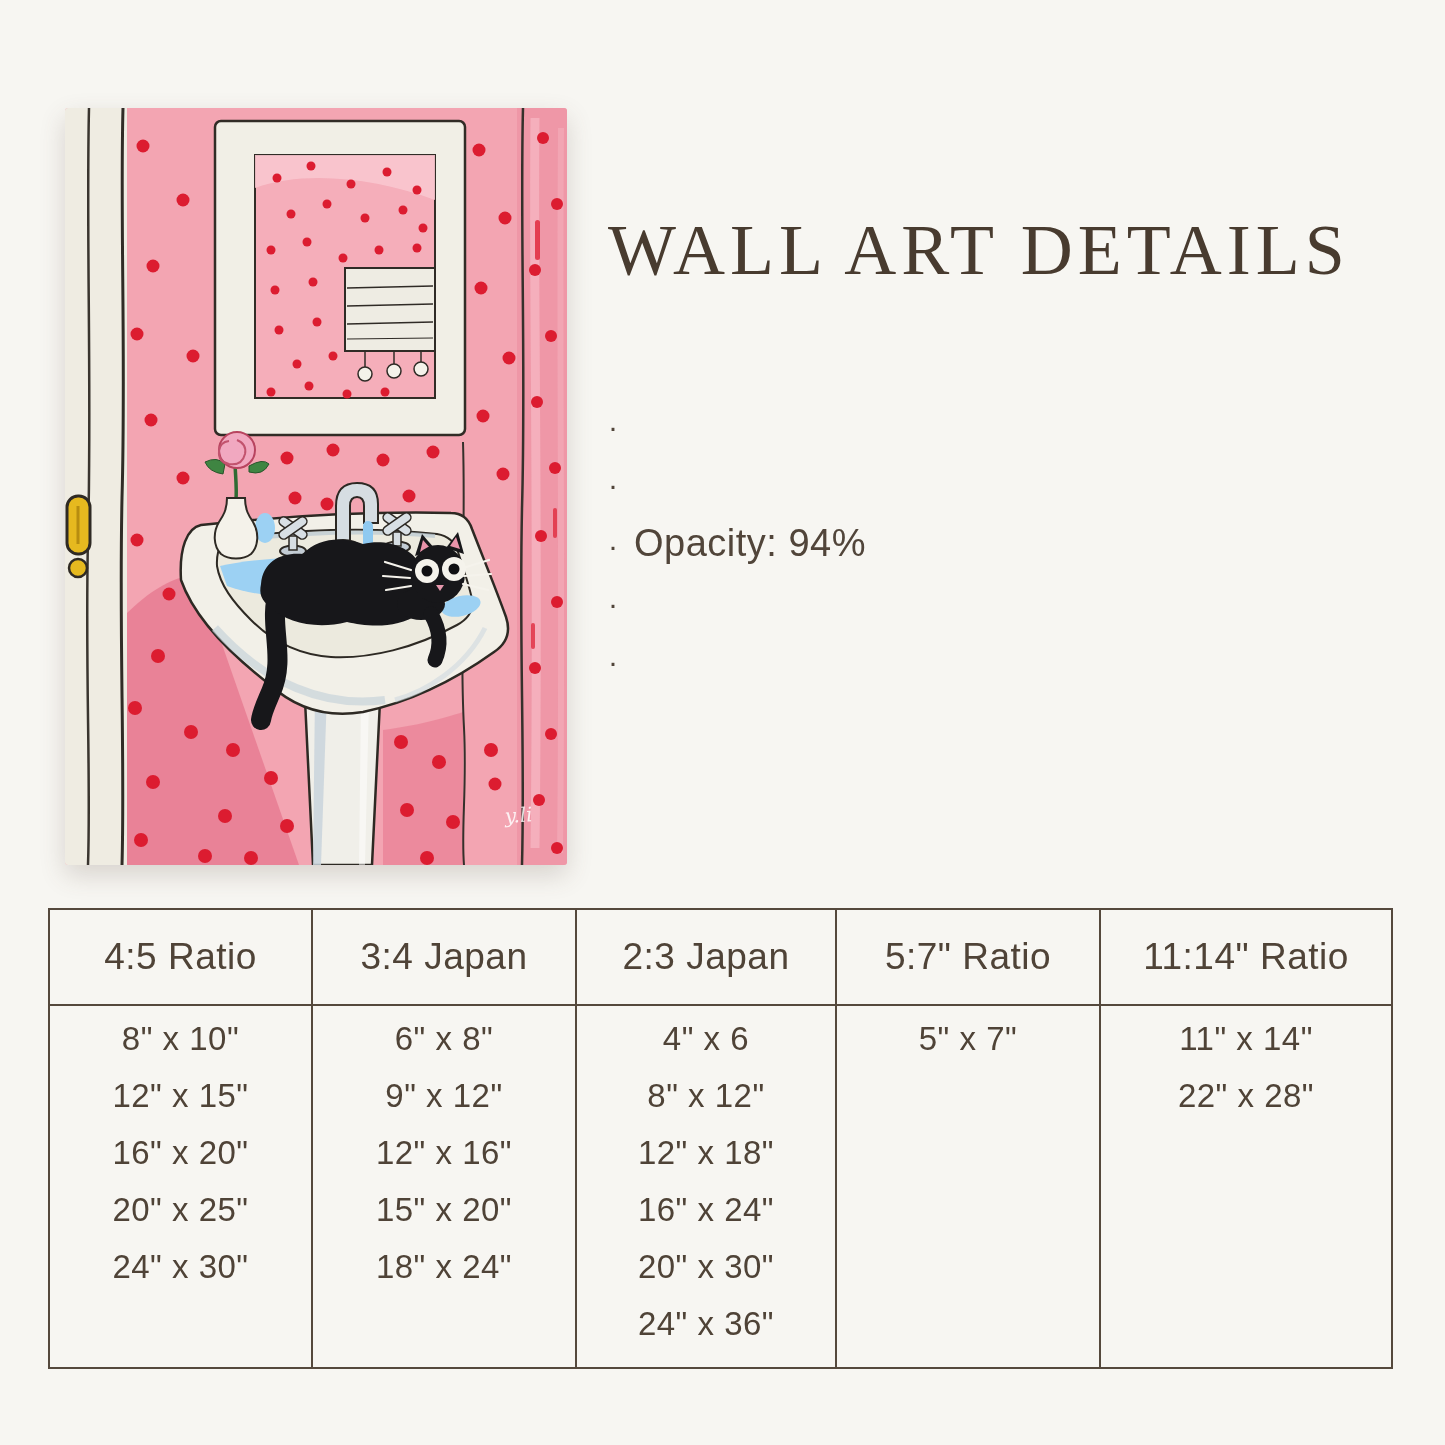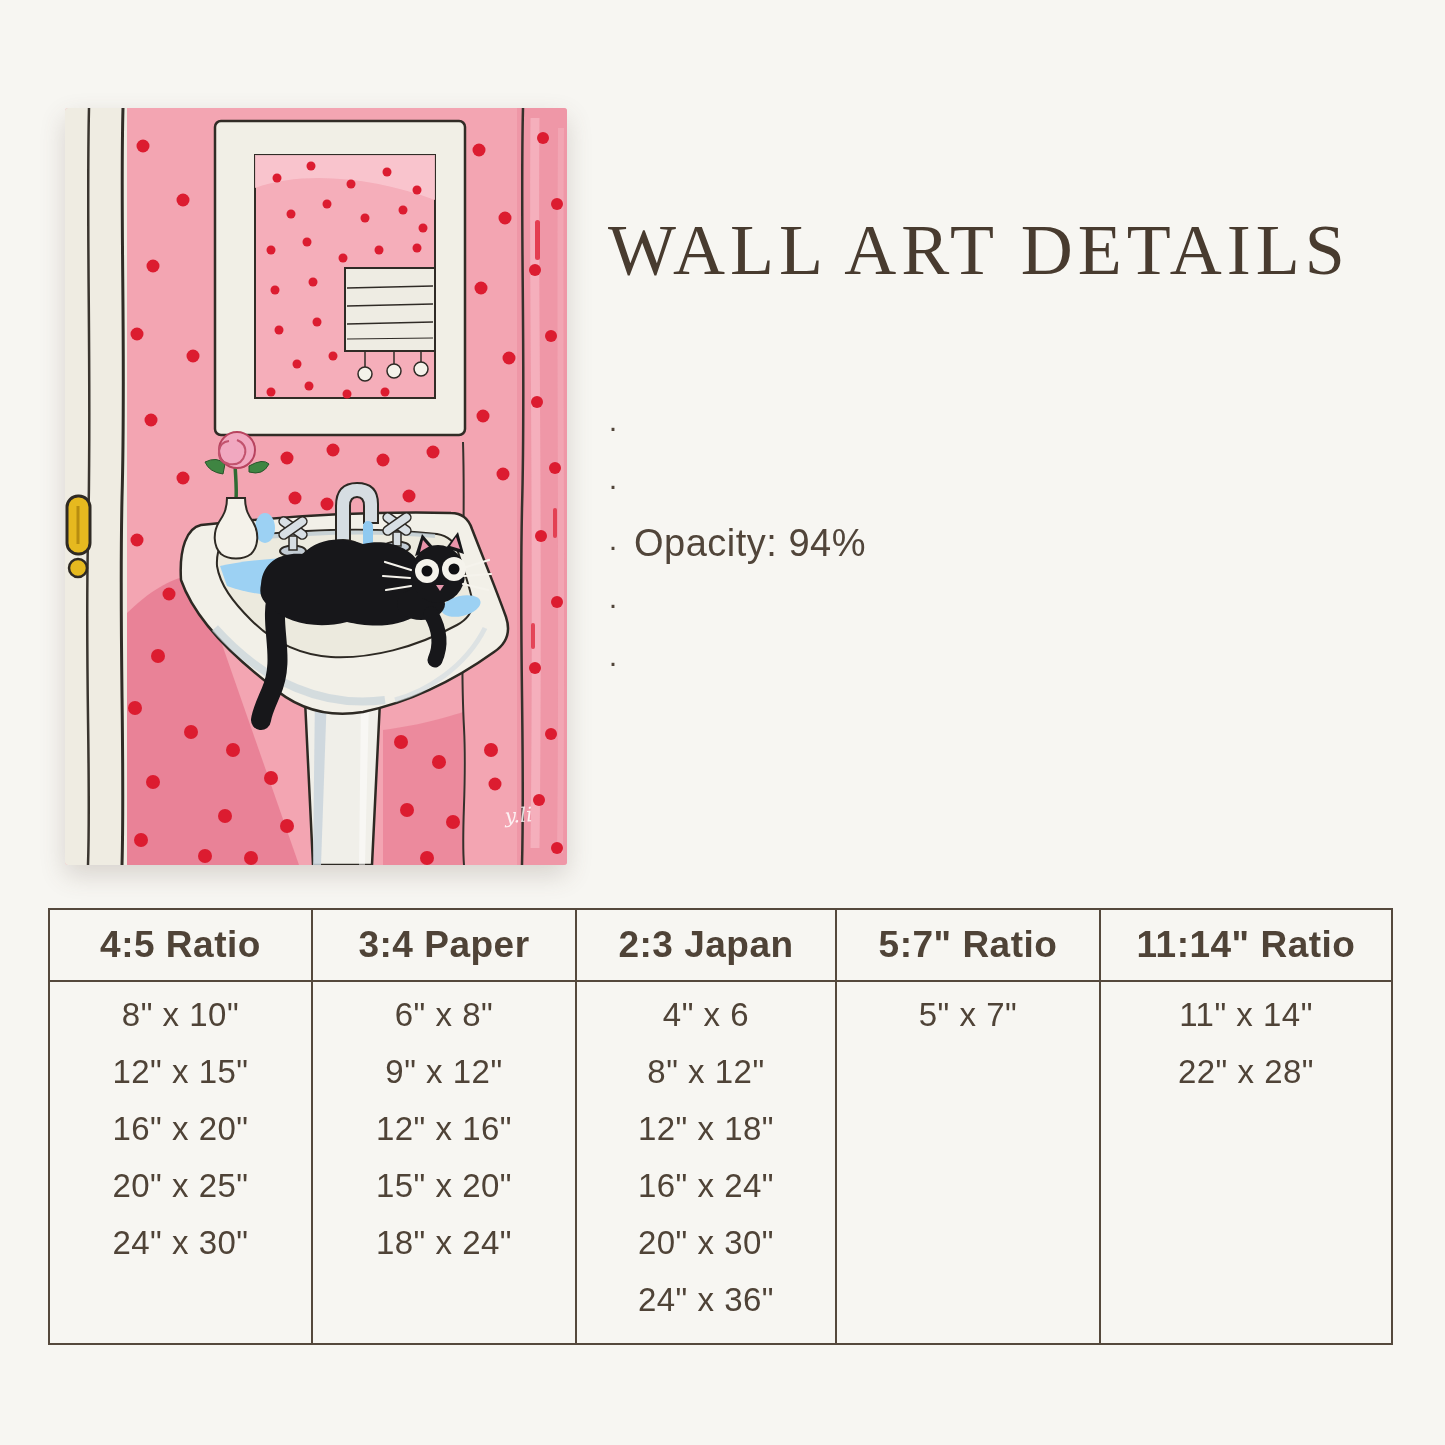--- a/index.html
+++ b/index.html
@@ -16,21 +16,21 @@
   .details h1{margin:0;font-family:"Liberation Serif","DejaVu Serif",serif;font-weight:normal;
               font-size:72px;line-height:76px;letter-spacing:5px;color:#483b2f;white-space:nowrap;}
   .details ul{list-style:none;margin:110px 0 0;padding:0;}
   .details li{display:flex;align-items:baseline;font-size:38px;line-height:58px;color:#51453a;letter-spacing:.5px;}
   .details .bullet{width:26px;flex:0 0 26px;text-align:left;font-size:30px;}
 
   
   table.sizes{position:absolute;left:48px;top:908px;width:1345px;border-collapse:collapse;table-layout:fixed;
               color:#4f4337;}
   table.sizes th,table.sizes td{border:2px solid #55493d;background:transparent;}
-  table.sizes th{height:70px;font-weight:bold;font-size:37px;letter-spacing:.5px;padding:0;}
+  table.sizes th{height:70px;font-weight:normal;font-size:37px;letter-spacing:.5px;padding:12px;}
   table.sizes td{height:357px;vertical-align:top;padding:4px 0 0;}
   .size-line{font-size:33px;line-height:57px;text-align:center;letter-spacing:.5px;}
 </style>
 </head>
 <body>
 
 <div class="page">
 
   <figure class="artwork">
     <svg viewBox="0 0 502 757" preserveAspectRatio="none">
@@ -270,21 +270,21 @@
     <colgroup>
       <col style="width:263px">
         <col style="width:264px">
         <col style="width:260px">
         <col style="width:264px">
         <col style="width:292px">
     </colgroup>
     <thead>
       <tr>
         <th>4:5 Ratio</th>
-        <th>3:4 Paper</th>
+        <th>3:4 Japan</th>
         <th>2:3 Japan</th>
         <th>5:7" Ratio</th>
         <th>11:14" Ratio</th>
       </tr>
     </thead>
     <tbody>
       <tr>
         <td>
             <div class="size-line">8" x 10"</div>
             <div class="size-line">12" x 15"</div>

